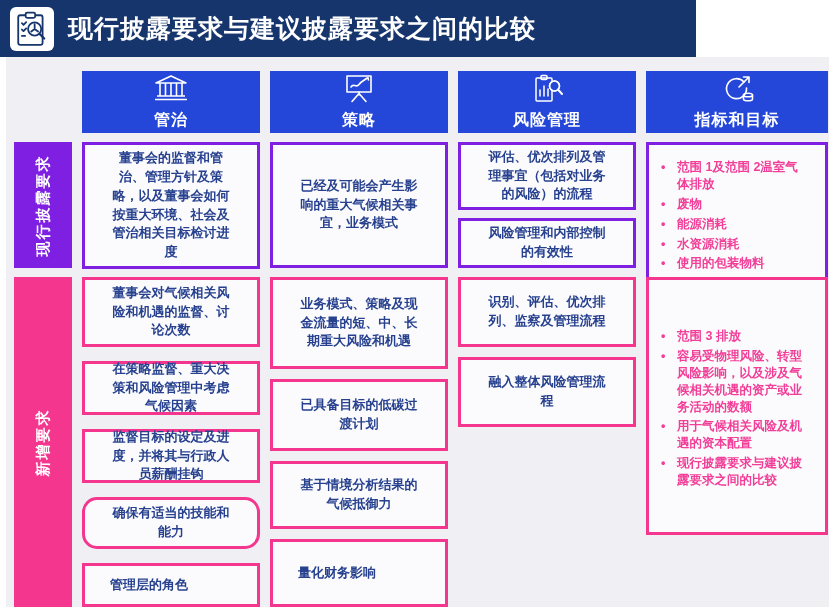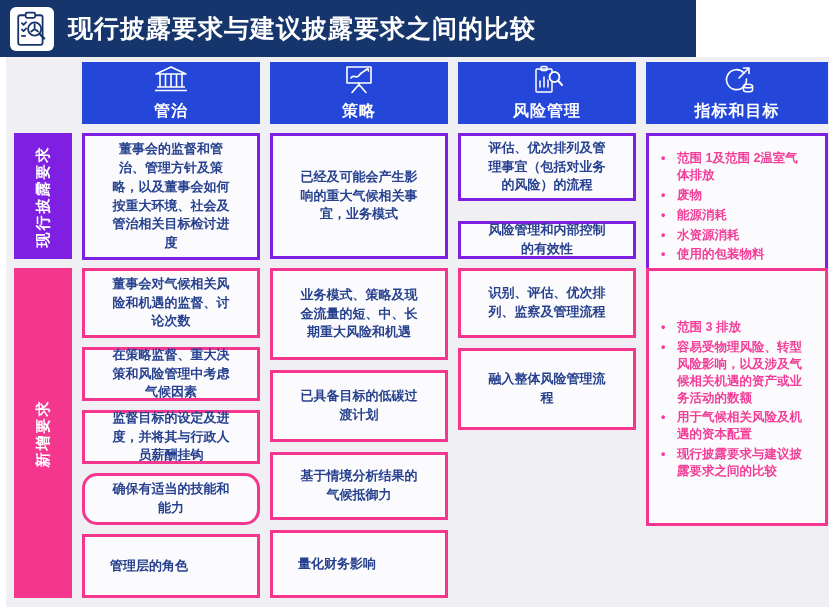--- a/index.html
+++ b/index.html
@@ -21,21 +21,21 @@
   }
   .title {
     color:#ffffff; font-size:25px; font-weight:bold; letter-spacing:1px;
     white-space:nowrap;
   }
   .canvas {
     position:absolute; left:6px; top:57px; width:823px; height:550px;
     background:#f0eff3;
   }
   .grid {
-    position:absolute; left:8px; top:5px;
+    position:absolute; left:8px; top:14px;
     display:grid;
     grid-template-columns:58px 178px 178px 178px 182px;
     grid-template-rows:62px 126px 330px;
     column-gap:10px; row-gap:9px;
   }
   .colhead {
     background:#2447d9; color:#ffffff;
     display:flex; flex-direction:column; align-items:center; justify-content:center;
     gap:2px;
   }
@@ -161,21 +161,21 @@
       <div class="cell">
         <div class="box b-purple fill">
           <span>已经及可能会产生影响的重大气候相关事宜，业务模式</span>
         </div>
       </div>
 
       <div class="cell spread">
         <div class="box b-purple" style="height:68px;">
           <span>评估、优次排列及管理事宜（包括对业务的风险）的流程</span>
         </div>
-        <div class="box b-purple" style="height:38px;">
+        <div class="box b-purple" style="height:50px;">
           <span>风险管理和内部控制的有效性</span>
         </div>
       </div>
 
       <div class="cell">
         <div class="box b-purple fill list">
           <ul class="bullets">
             <li>范围 1及范围 2温室气体排放</li>
             <li>废物</li>
             <li>能源消耗</li>
@@ -195,21 +195,21 @@
         </div>
         <div class="box b-pink" style="height:54px;">
           <span>在策略监督、重大决策和风险管理中考虑气候因素</span>
         </div>
         <div class="box b-pink" style="height:54px;">
           <span>监督目标的设定及进度，并将其与行政人员薪酬挂钩</span>
         </div>
         <div class="box b-pink" style="height:52px;border-radius:15px;">
           <span>确保有适当的技能和能力</span>
         </div>
-        <div class="box b-pink" style="height:64px;">
+        <div class="box b-pink" style="height:44px;">
           <span>管理层的角色</span>
         </div>
       </div>
 
       <div class="cell spread">
         <div class="box b-pink" style="height:92px;">
           <span>业务模式、策略及现金流量的短、中、长期重大风险和机遇</span>
         </div>
         <div class="box b-pink" style="height:72px;">
           <span>已具备目标的低碳过渡计划</span>
@@ -219,21 +219,21 @@
         </div>
         <div class="box b-pink" style="height:68px;">
           <span>量化财务影响</span>
         </div>
       </div>
 
       <div class="cell">
         <div class="box b-pink" style="height:70px;">
           <span>识别、评估、优次排列、监察及管理流程</span>
         </div>
-        <div class="box b-pink" style="height:82px;">
+        <div class="box b-pink" style="height:70px;">
           <span>融入整体风险管理流程</span>
         </div>
       </div>
 
       <div class="cell spread">
         <div class="box b-pink list centered" style="height:258px;">
           <ul class="bullets">
             <li>范围 3 排放</li>
             <li>容易受物理风险、转型风险影响，以及涉及气候相关机遇的资产或业务活动的数额</li>
             <li>用于气候相关风险及机遇的资本配置</li>

